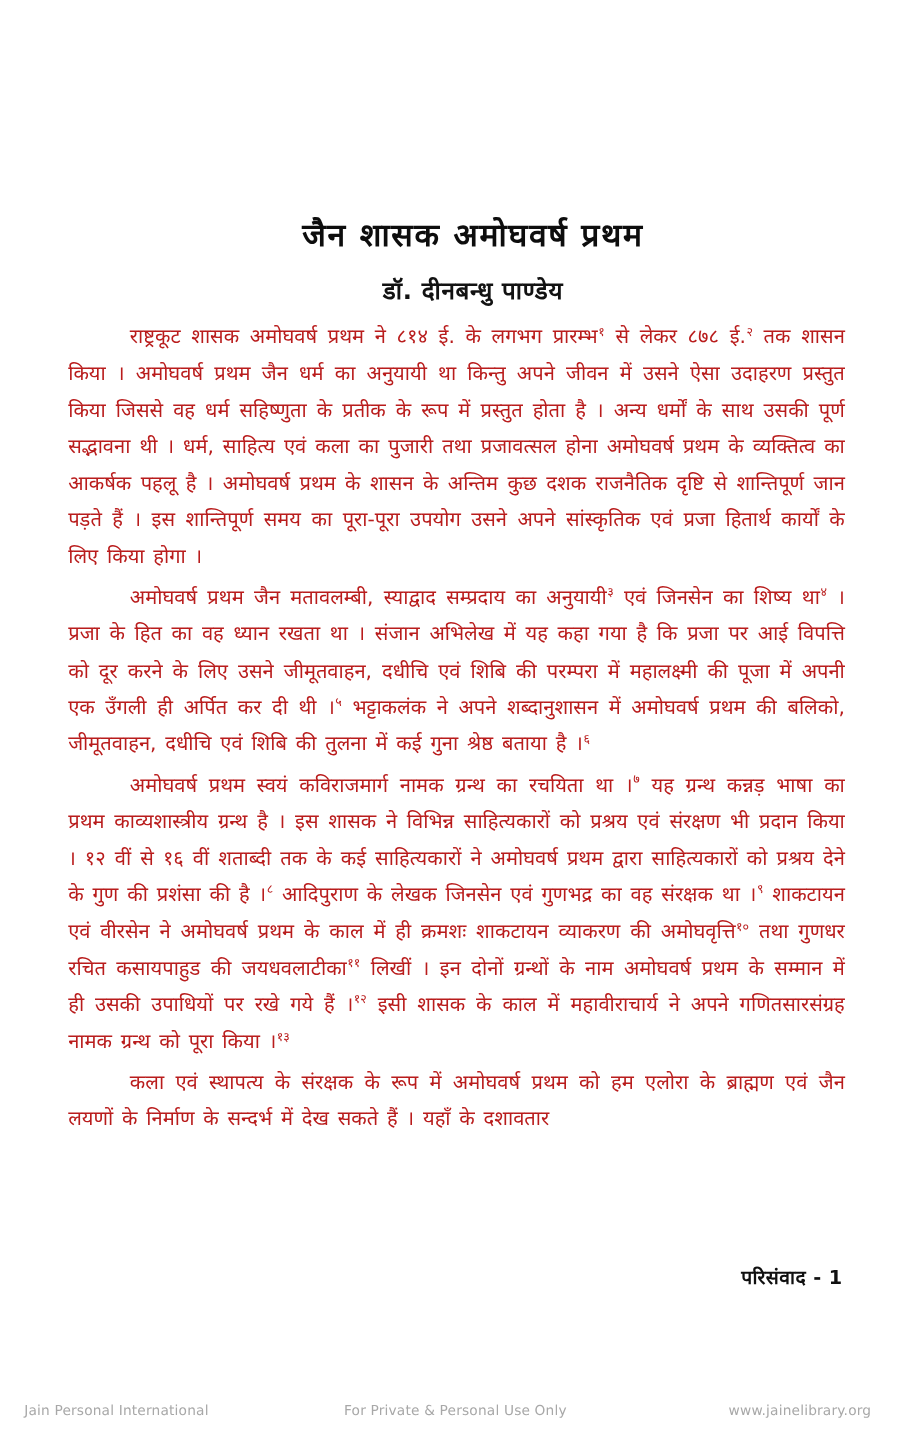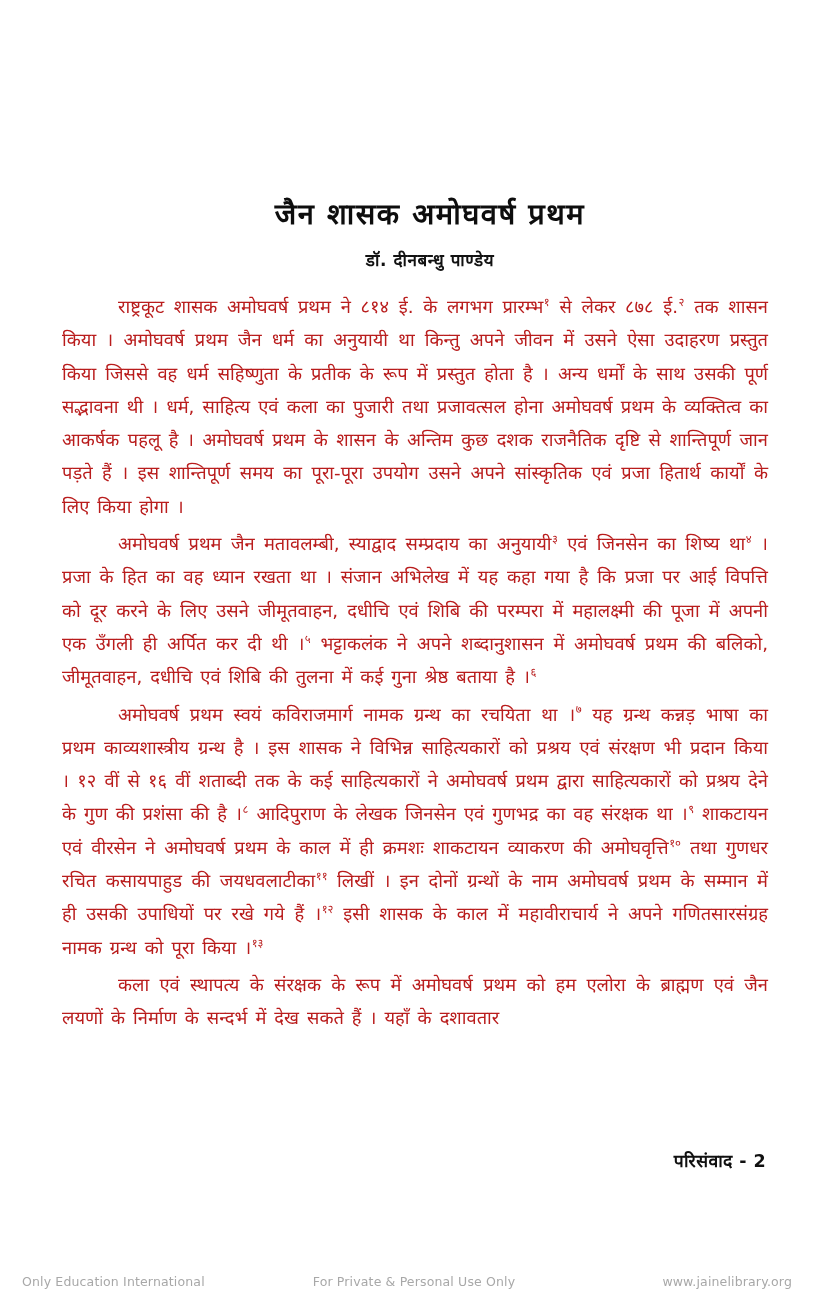--- a/index.html
+++ b/index.html
@@ -36,21 +36,21 @@
     font-family: "DejaVu Sans", "Liberation Sans", sans-serif;
     font-size: 29px;
     font-weight: 700;
     letter-spacing: 1.5px;
     color: #0d0d0d;
     line-height: 1.25;
   }
   .doc-byline {
     margin: 16px 0 0 0;
     font-family: "DejaVu Sans", "Liberation Sans", sans-serif;
-    font-size: 17px;
+    font-size: 22px;
     font-weight: 700;
     letter-spacing: 0.6px;
     color: #121212;
   }
 
   
   .body-text {
     position: absolute;
     left: 62px;
     top: 290px;
@@ -129,21 +129,21 @@
     <div class="doc-byline">डॉ. दीनबन्धु पाण्डेय</div>
   </div>
 
   <div class="body-text">
     <p class="para">राष्ट्रकूट शासक अमोघवर्ष प्रथम ने ८१४ ई. के लगभग प्रारम्भ<sup>१</sup> से लेकर ८७८ ई.<sup>२</sup> तक शासन किया । अमोघवर्ष प्रथम जैन धर्म का अनुयायी था किन्तु अपने जीवन में उसने ऐसा उदाहरण प्रस्तुत किया जिससे वह धर्म सहिष्णुता के प्रतीक के रूप में प्रस्तुत होता है । अन्य धर्मों के साथ उसकी पूर्ण सद्भावना थी । धर्म, साहित्य एवं कला का पुजारी तथा प्रजावत्सल होना अमोघवर्ष प्रथम के व्यक्तित्व का आकर्षक पहलू है । अमोघवर्ष प्रथम के शासन के अन्तिम कुछ दशक राजनैतिक दृष्टि से शान्तिपूर्ण जान पड़ते हैं । इस शान्तिपूर्ण समय का पूरा-पूरा उपयोग उसने अपने सांस्कृतिक एवं प्रजा हितार्थ कार्यों के लिए किया होगा ।</p>
     <p class="para">अमोघवर्ष प्रथम जैन मतावलम्बी, स्याद्वाद सम्प्रदाय का अनुयायी<sup>३</sup> एवं जिनसेन का शिष्य था<sup>४</sup> । प्रजा के हित का वह ध्यान रखता था । संजान अभिलेख में यह कहा गया है कि प्रजा पर आई विपत्ति को दूर करने के लिए उसने जीमूतवाहन, दधीचि एवं शिबि की परम्परा में महालक्ष्मी की पूजा में अपनी एक उँगली ही अर्पित कर दी थी ।<sup>५</sup> भट्टाकलंक ने अपने शब्दानुशासन में अमोघवर्ष प्रथम की बलिको, जीमूतवाहन, दधीचि एवं शिबि की तुलना में कई गुना श्रेष्ठ बताया है ।<sup>६</sup></p>
     <p class="para">अमोघवर्ष प्रथम स्वयं कविराजमार्ग नामक ग्रन्थ का रचयिता था ।<sup>७</sup> यह ग्रन्थ कन्नड़ भाषा का प्रथम काव्यशास्त्रीय ग्रन्थ है । इस शासक ने विभिन्न साहित्यकारों को प्रश्रय एवं संरक्षण भी प्रदान किया । १२ वीं से १६ वीं शताब्दी तक के कई साहित्यकारों ने अमोघवर्ष प्रथम द्वारा साहित्यकारों को प्रश्रय देने के गुण की प्रशंसा की है ।<sup>८</sup> आदिपुराण के लेखक जिनसेन एवं गुणभद्र का वह संरक्षक था ।<sup>९</sup> शाकटायन एवं वीरसेन ने अमोघवर्ष प्रथम के काल में ही क्रमशः शाकटायन व्याकरण की अमोघवृत्ति<sup>१०</sup> तथा गुणधर रचित कसायपाहुड की जयधवलाटीका<sup>११</sup> लिखीं । इन दोनों ग्रन्थों के नाम अमोघवर्ष प्रथम के सम्मान में ही उसकी उपाधियों पर रखे गये हैं ।<sup>१२</sup> इसी शासक के काल में महावीराचार्य ने अपने गणितसारसंग्रह नामक ग्रन्थ को पूरा किया ।<sup>१३</sup></p>
     <p class="para">कला एवं स्थापत्य के संरक्षक के रूप में अमोघवर्ष प्रथम को हम एलोरा के ब्राह्मण एवं जैन लयणों के निर्माण के सन्दर्भ में देख सकते हैं । यहाँ के दशावतार</p>
   </div>
 
-  <div class="series-mark">परिसंवाद - 2</div>
+  <div class="series-mark">परिसंवाद - 1</div>
 
   <div class="scan-footer">
-    <span class="left">Only Education International</span>
+    <span class="left">Jain Personal International</span>
     <span class="center">For Private &amp; Personal Use Only</span>
     <span class="right">www.jainelibrary.org</span>
   </div>
 
 </div>
 
 </body></html>

